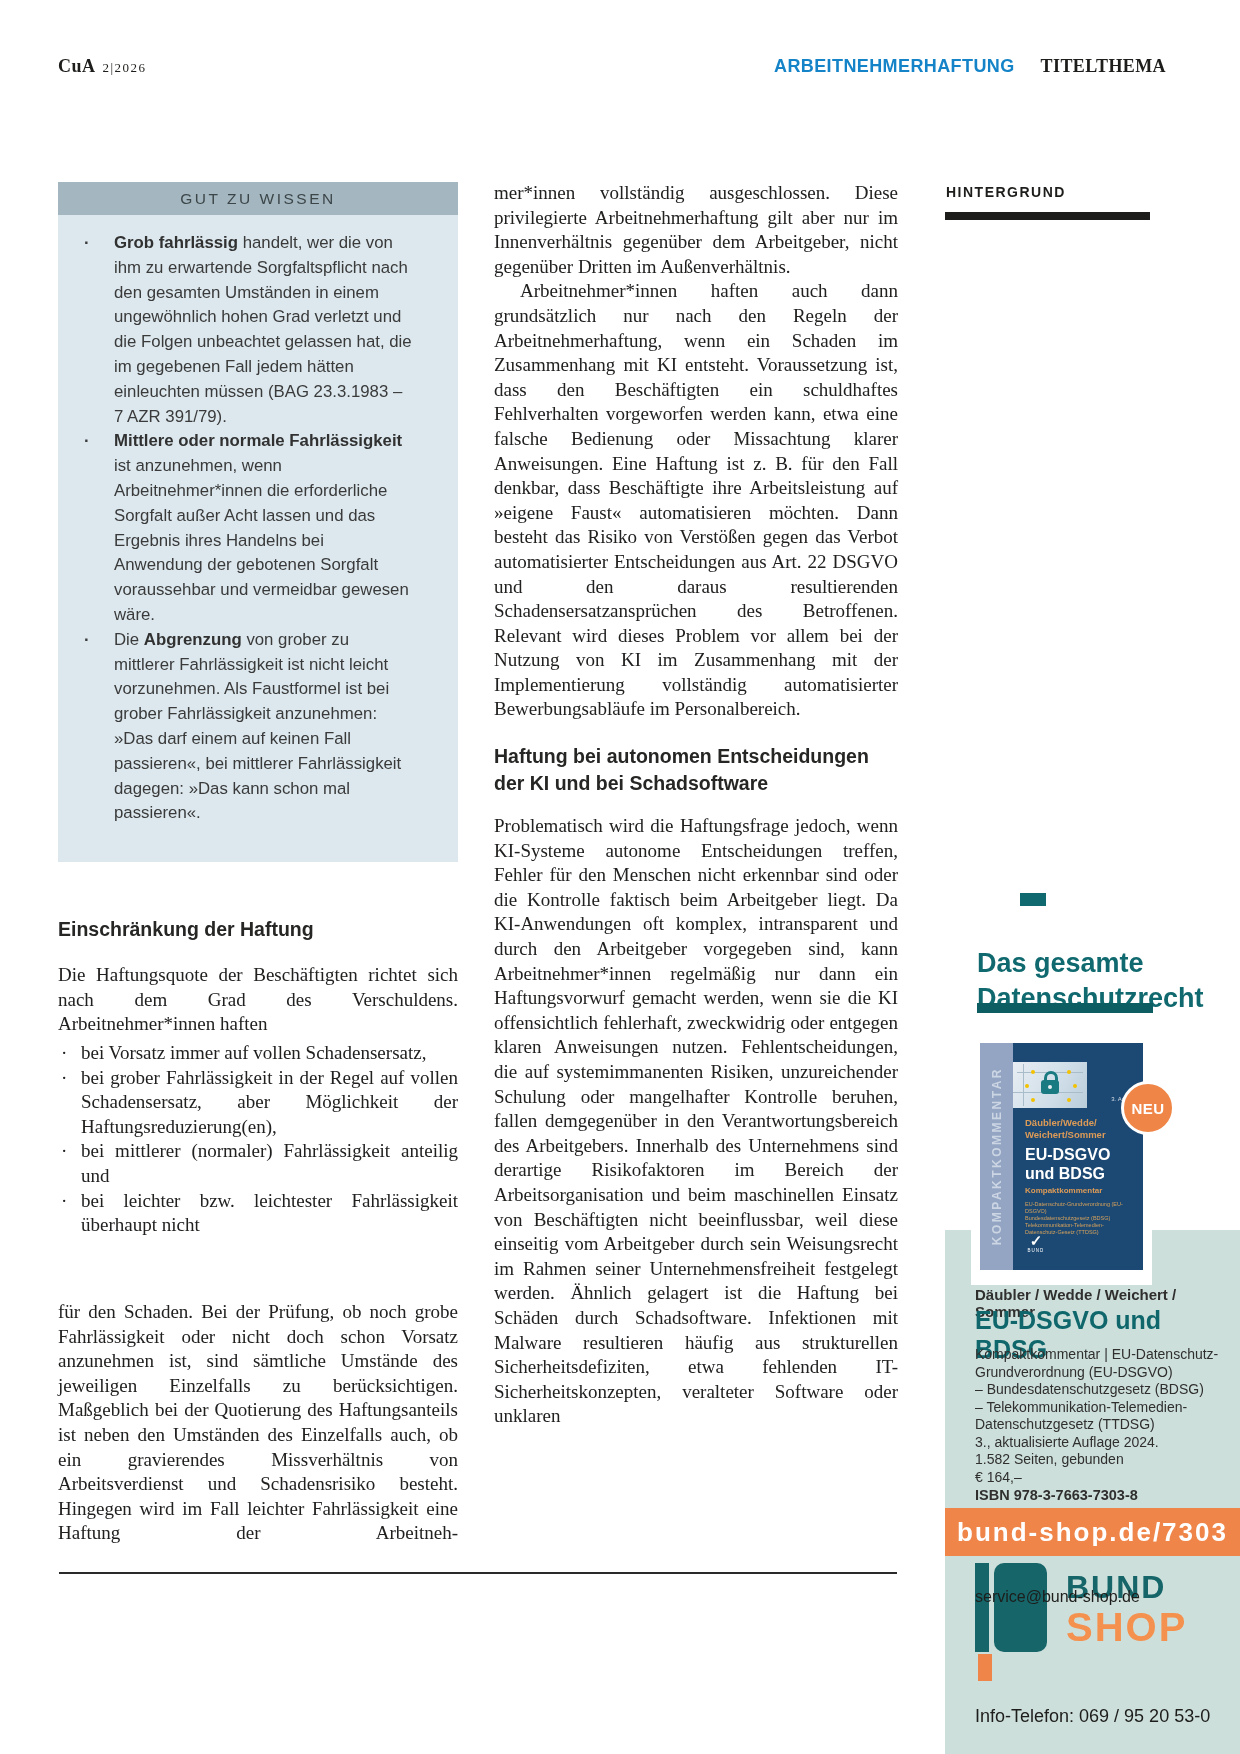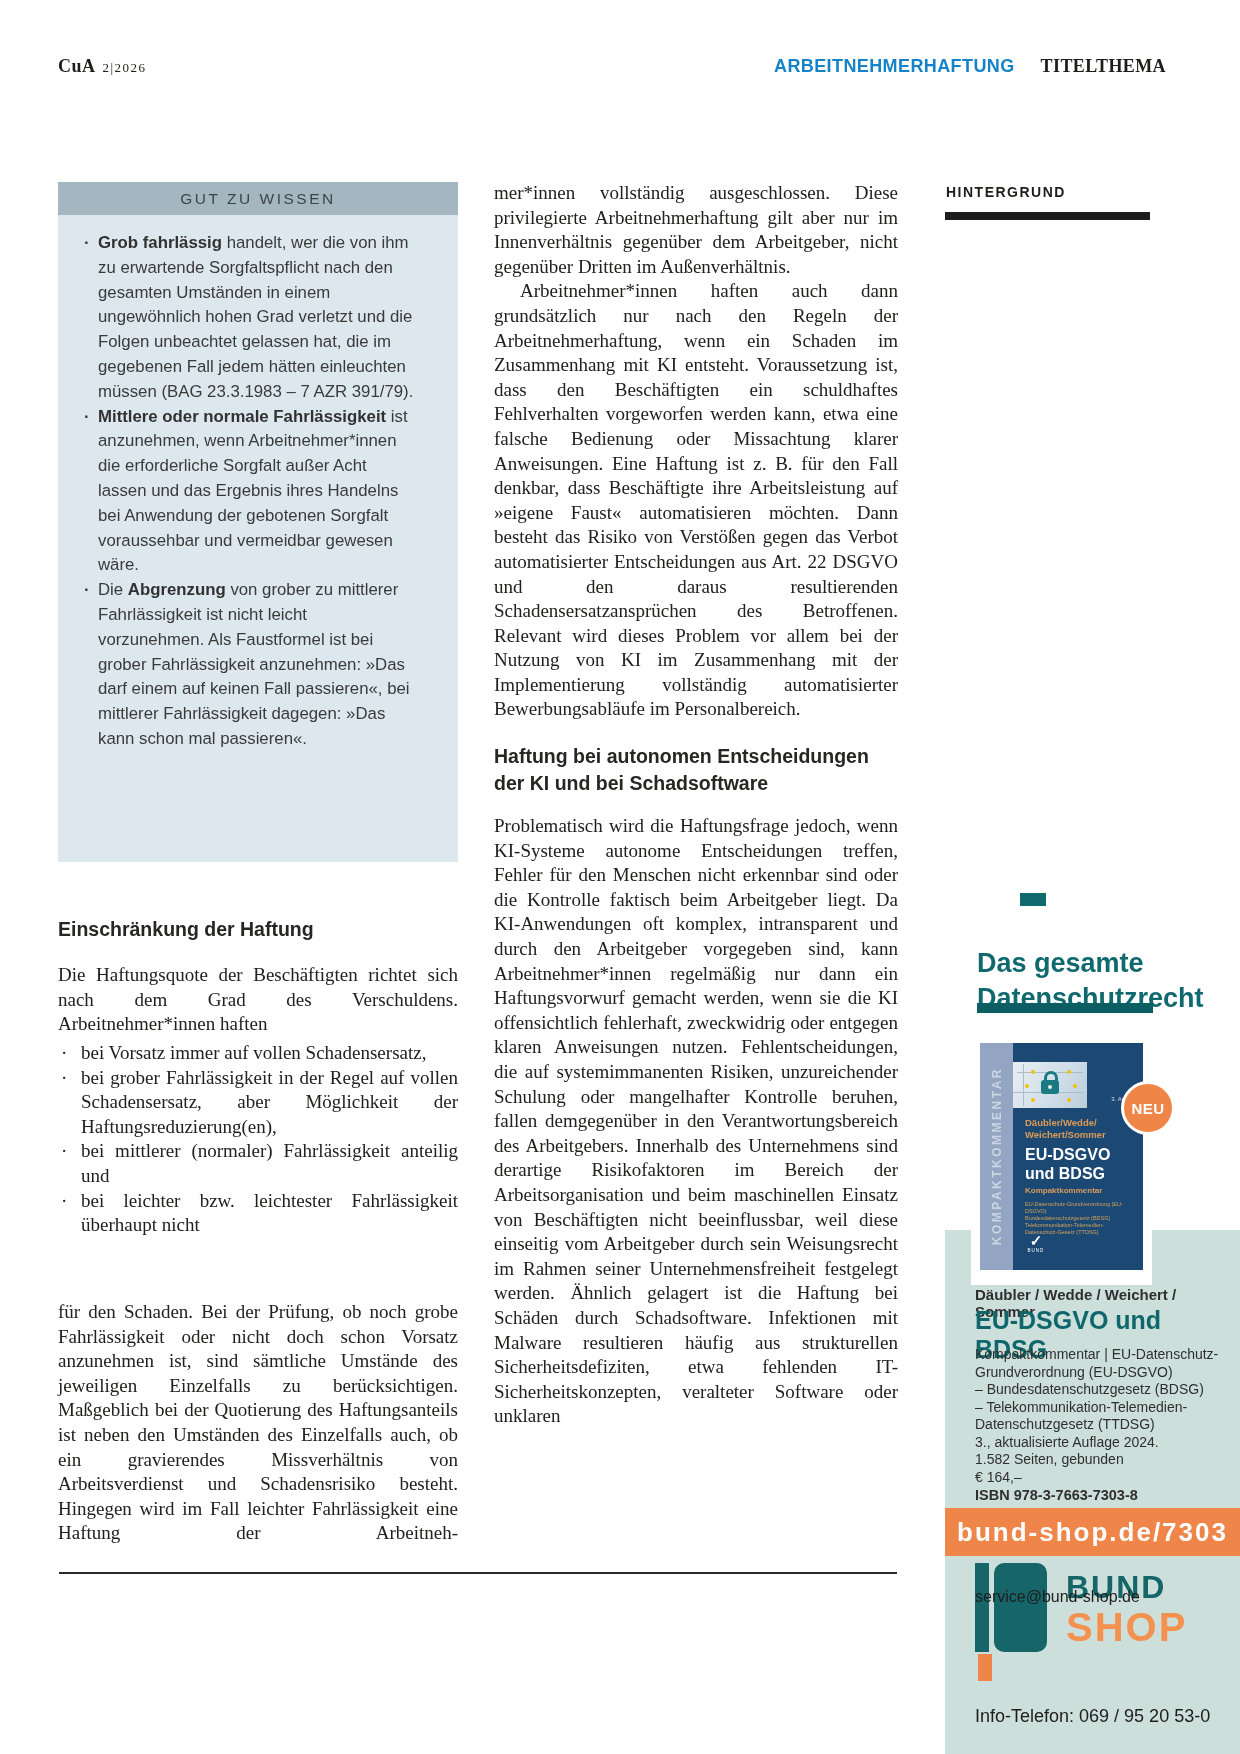--- a/index.html
+++ b/index.html
@@ -12,21 +12,21 @@
   .mag-issue{font-size:13px;font-family:"Liberation Serif",serif;letter-spacing:1.5px;}
   .toplabels{position:absolute;right:74px;top:56px;display:flex;gap:26px;align-items:baseline;}
   .cat-label{font-size:18px;font-weight:bold;color:#1483c8;letter-spacing:.4px;}
   .sec-label{font-size:18px;font-weight:bold;color:#1d1d1b;letter-spacing:.4px;font-family:Liberation Serif, serif;}
 
   
   .gzw-bar{position:absolute;left:58px;top:182px;width:400px;height:33px;background:#a4b6bf;
            font-size:15.5px;letter-spacing:2.5px;color:#3c4649;display:flex;align-items:center;justify-content:center;}
   .gzw-body{position:absolute;left:58px;top:215px;width:400px;height:647px;background:#dce8ee;
             box-sizing:border-box;padding:16px 44px 16px 0;}
-  .gzw-item{position:relative;padding-left:40px;font-size:16.8px;line-height:24.8px;color:#3a3a3a;}
+  .gzw-item{position:relative;padding-left:56px;font-size:16.8px;line-height:24.8px;color:#3a3a3a;}
   .gzw-item::before{content:"·";position:absolute;left:26px;top:0;font-weight:bold;}
   .gzw-item b{color:#313131;}
 
   
   .serif{font-family:"Liberation Serif",serif;font-size:19px;line-height:24.6px;color:#222120;
          text-align:justify;hyphens:auto;-webkit-hyphens:auto;margin:0;}
   .h-sans{font-family:"Liberation Sans",sans-serif;font-size:19.5px;line-height:27px;font-weight:bold;color:#262625;margin:0;}
 
   
   .h-left{position:absolute;left:58px;top:916px;width:400px;}

